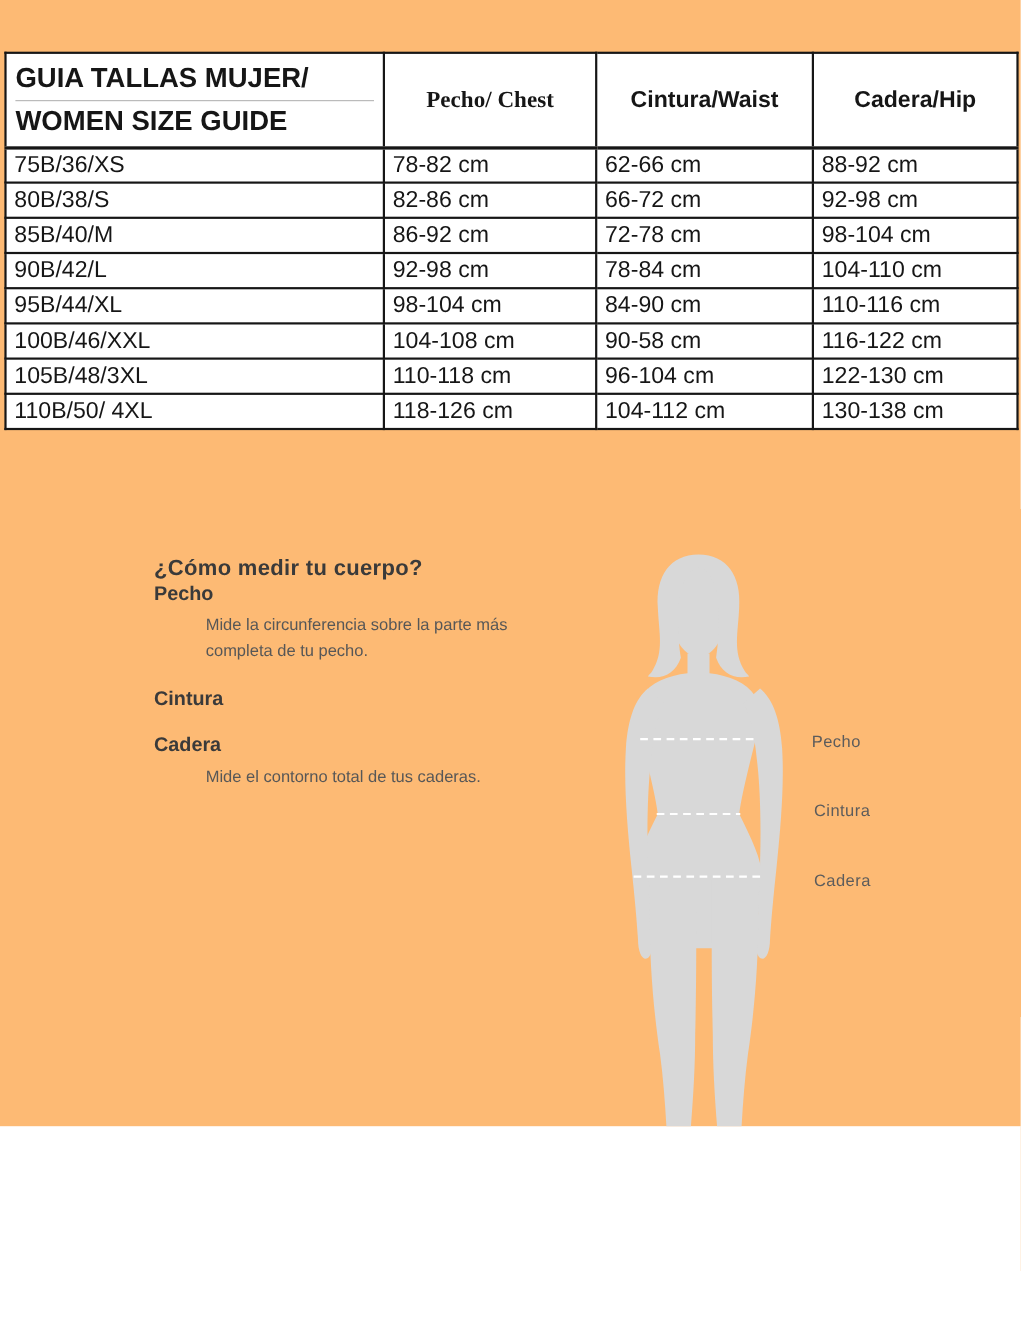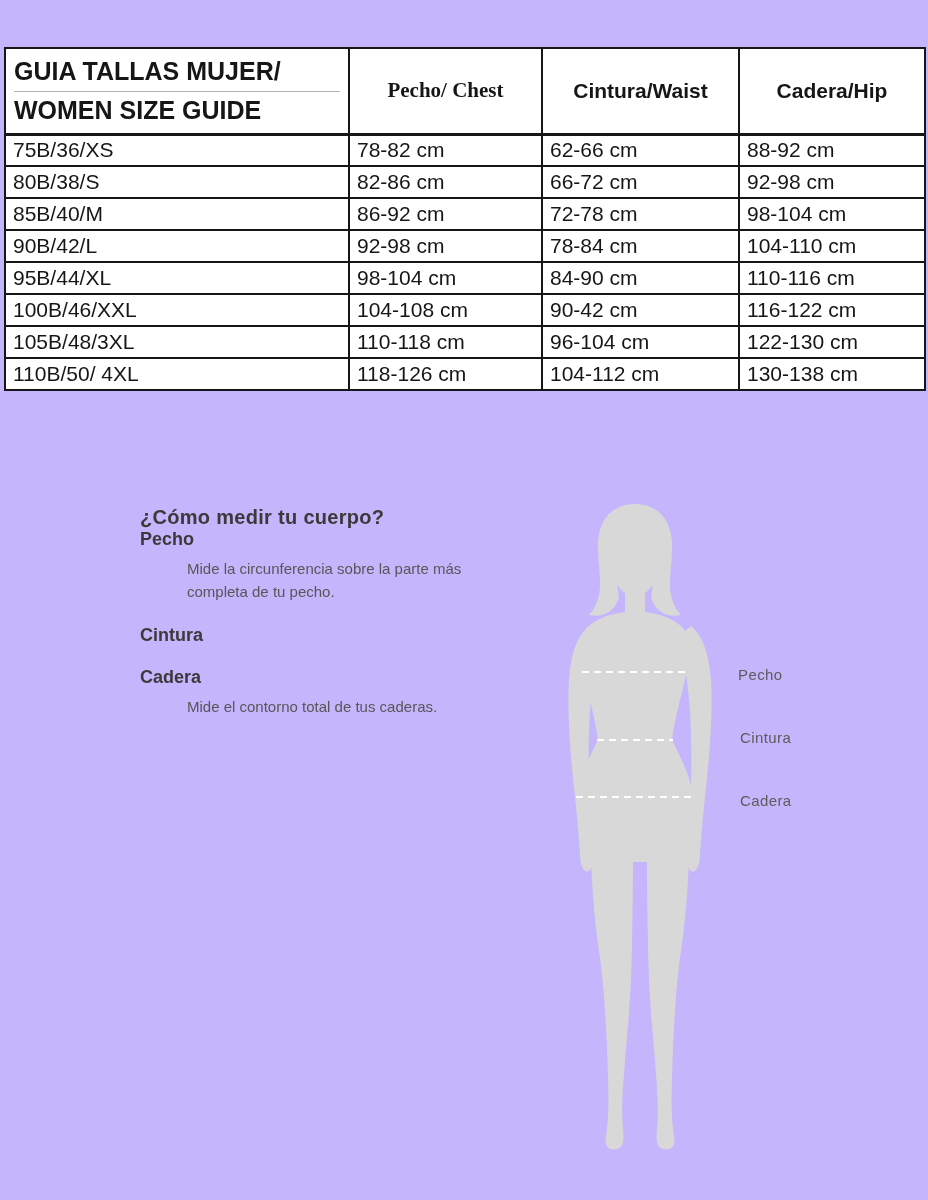--- a/index.html
+++ b/index.html
@@ -4,22 +4,22 @@
 <style>
   * { margin: 0; padding: 0; box-sizing: border-box; }
   html, body {
     width: 928px;
     background: #ffffff;
     font-family: "Liberation Sans", sans-serif;
   }
   .page {
     position: relative;
     width: 928px;
-    height: 1200px;
-    background: #c4b5fd;
+    height: 1024px;
+    background: #fdba74;
     overflow: hidden;
   }
 
   
   .size-table-wrap {
     position: absolute;
     top: 47px;
     left: 4px;
   }
   table.size-table {
@@ -169,21 +169,21 @@
         </tr>
         <tr>
           <td class="size-cell">95B/44/XL</td>
           <td class="val-cell">98-104 cm</td>
           <td class="val-cell">84-90 cm</td>
           <td class="val-cell">110-116 cm</td>
         </tr>
         <tr>
           <td class="size-cell">100B/46/XXL</td>
           <td class="val-cell">104-108 cm</td>
-          <td class="val-cell">90-42 cm</td>
+          <td class="val-cell">90-58 cm</td>
           <td class="val-cell">116-122 cm</td>
         </tr>
         <tr>
           <td class="size-cell">105B/48/3XL</td>
           <td class="val-cell">110-118 cm</td>
           <td class="val-cell">96-104 cm</td>
           <td class="val-cell">122-130 cm</td>
         </tr>
         <tr>
           <td class="size-cell">110B/50/ 4XL</td>

